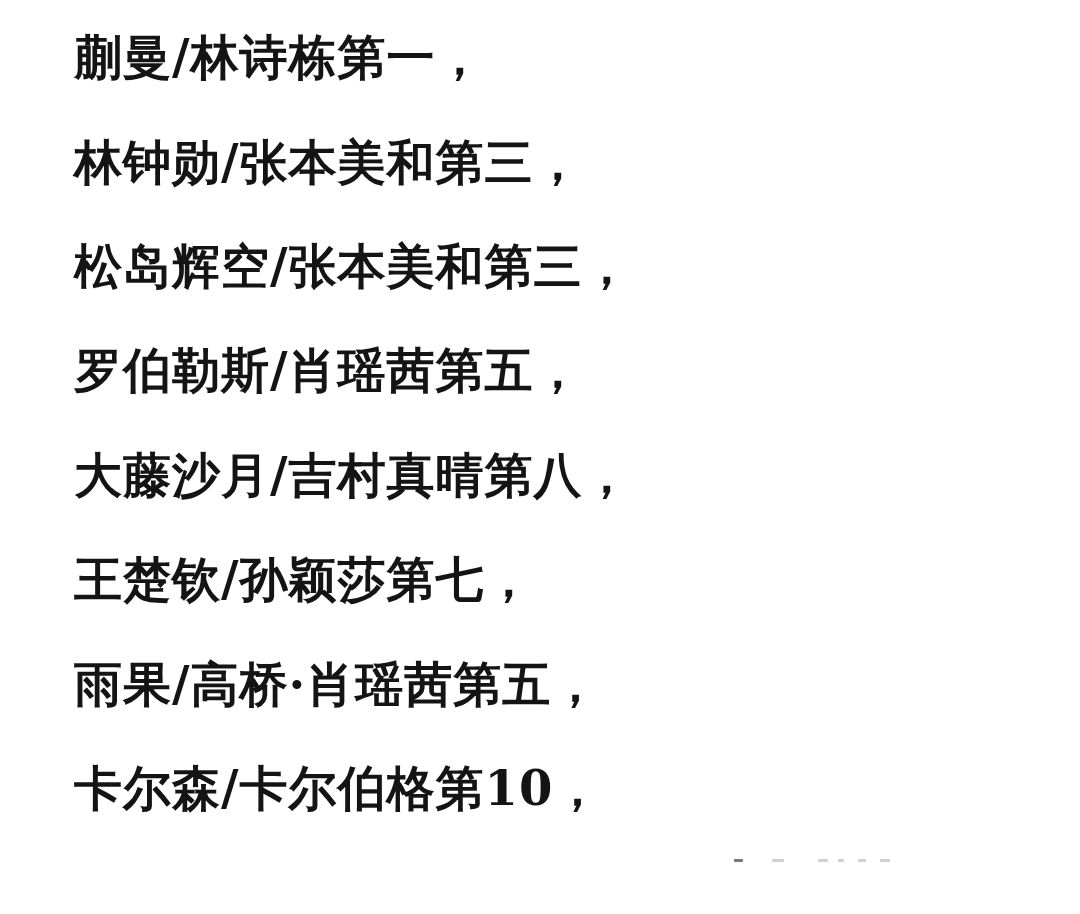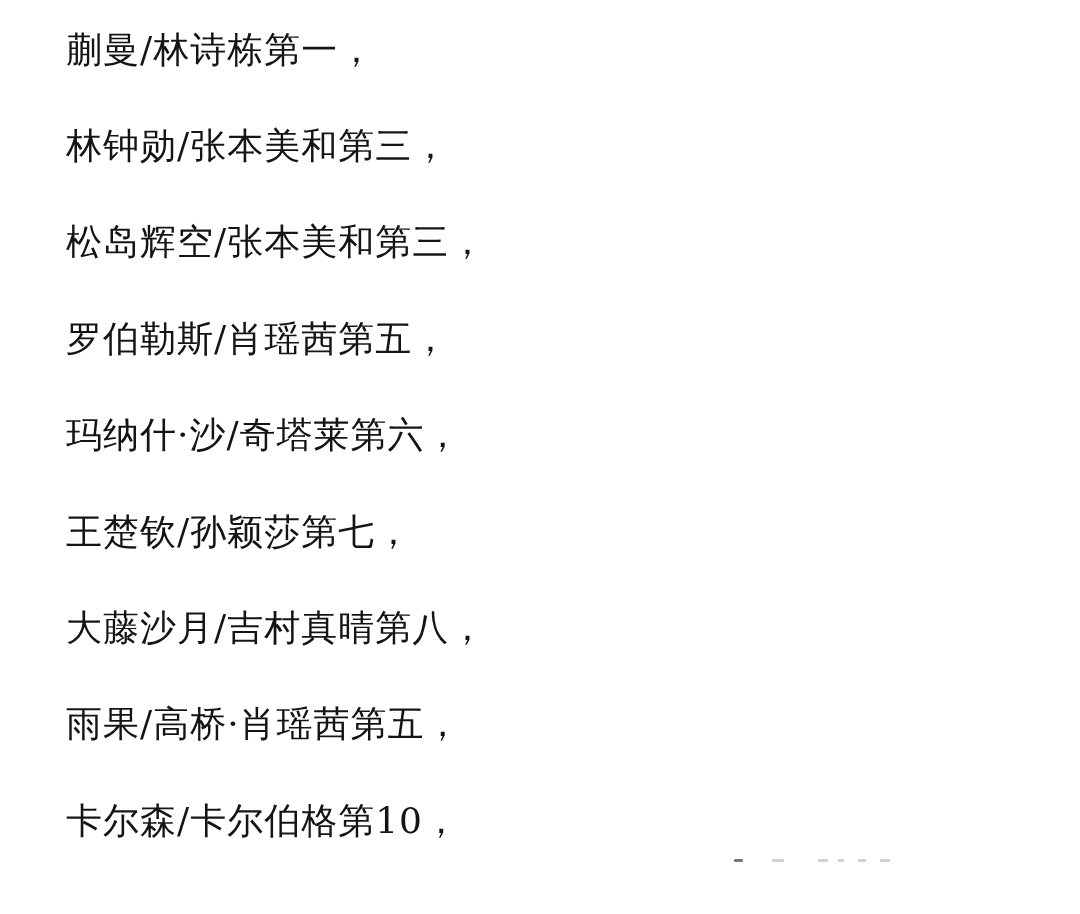--- a/index.html
+++ b/index.html
@@ -15,29 +15,29 @@
     font-family: "DejaVu Serif", "Liberation Serif", serif;
   }
   .doc {
     position: absolute;
     top: 0;
     left: 62px;
     right: 0;
     bottom: 0;
   }
   .line {
-    margin: 4px;
+    margin: 12px;
     height: 92.4px;
     display: flex;
     align-items: center;
-    font-size: 36px;
+    font-size: 48px;
     letter-spacing: 1px;
     color: #141414;
     white-space: nowrap;
-    font-weight: 400;
+    font-weight: 700;
   }
   
   .watermark-remnant {
     position: absolute;
     left: 730px;
     top: 856px;
     width: 170px;
     height: 10px;
     pointer-events: none;
   }
@@ -57,23 +57,22 @@
   .watermark-remnant i:nth-child(6) { left: 150px; width: 10px; }
 </style>
 </head>
 <body>
 
 <div class="doc">
   <p class="line">蒯曼/林诗栋第一，</p>
   <p class="line">林钟勋/张本美和第三，</p>
   <p class="line">松岛辉空/张本美和第三，</p>
   <p class="line">罗伯勒斯/肖瑶茜第五，</p>
-  <p class="line">玛纳什·沙/奇塔莱第六，</p>
+  <p class="line">大藤沙月/吉村真晴第八，</p>
   <p class="line">王楚钦/孙颖莎第七，</p>
-  <p class="line">大藤沙月/吉村真晴第八，</p>
   <p class="line">雨果/高桥·肖瑶茜第五，</p>
   <p class="line">卡尔森/卡尔伯格第10，</p>
 </div>
 
 <div class="watermark-remnant">
   <i></i>
     <i></i>
     <i></i>
     <i></i>
     <i></i>

